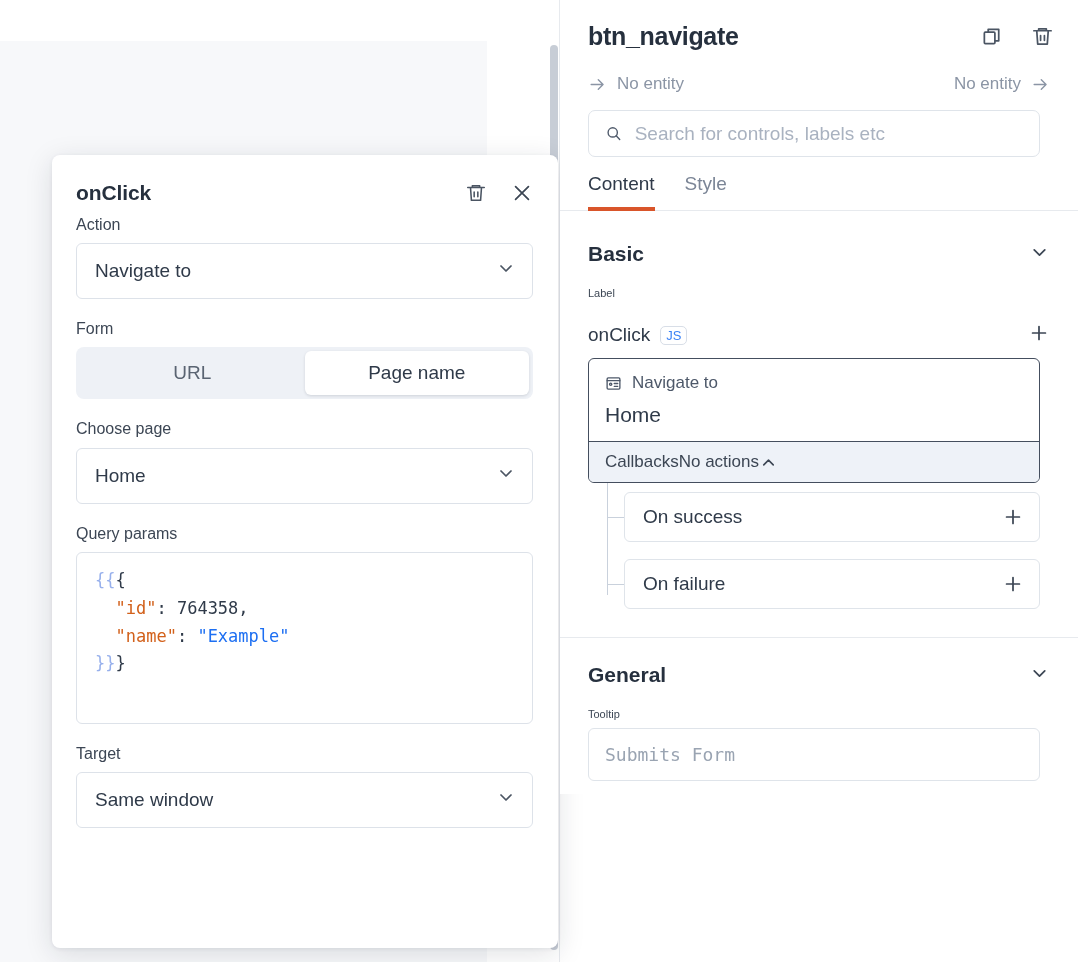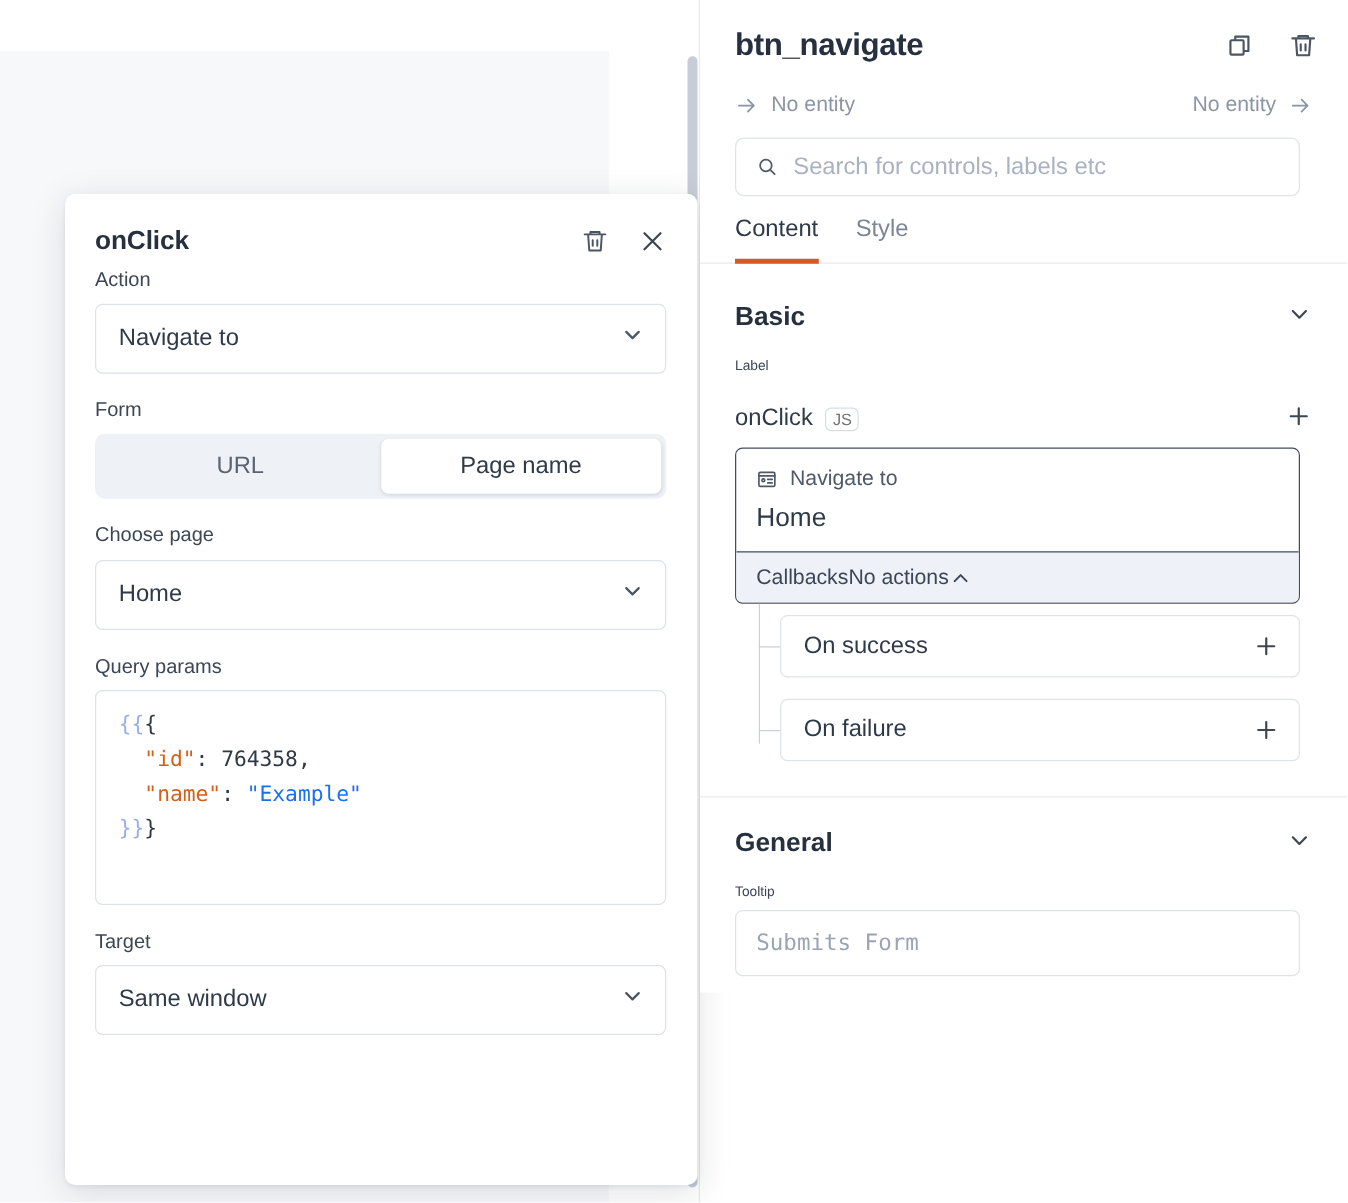--- a/index.html
+++ b/index.html
@@ -183,21 +183,21 @@
   }
   .text-input.placeholder { color: #9aa4b2; }
 
   .event-row {
     display: flex; align-items: center; gap: 10px;
     padding: 0 28px; margin-top: 22px; height: 28px;
   }
   .event-name { font-size: 19px; color: #2f3a49; }
   .js-badge {
     border: 1px solid #d8dee7; border-radius: 5px;
-    font-size: 13px; color: #737373; padding: 2px 5px;
+    font-size: 13px; color: #3b82f6; padding: 2px 5px;
     line-height: 1; font-family: "Liberation Sans", sans-serif;
     cursor: pointer;
   }
   .plus-btn { margin-left: auto; cursor: pointer; color: #3c4654; }
 
   .action-card {
     margin: 9px 28px 0 28px;
     width: 452px;
     border: 1px solid #444e5e; border-radius: 6px;
     overflow: hidden; background: #fff;

